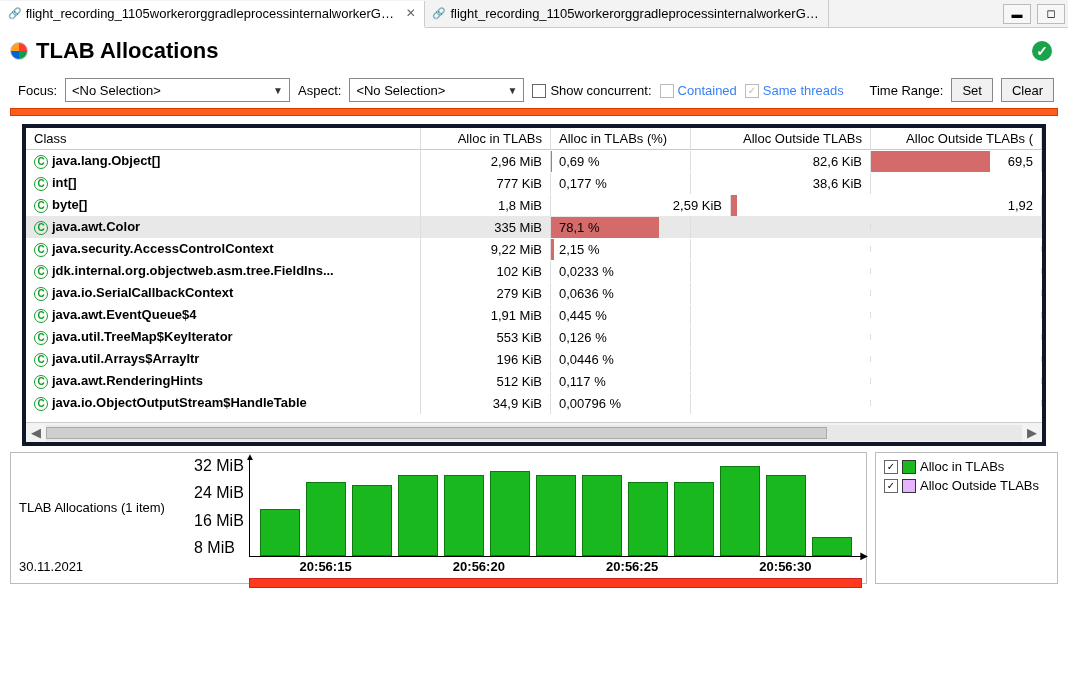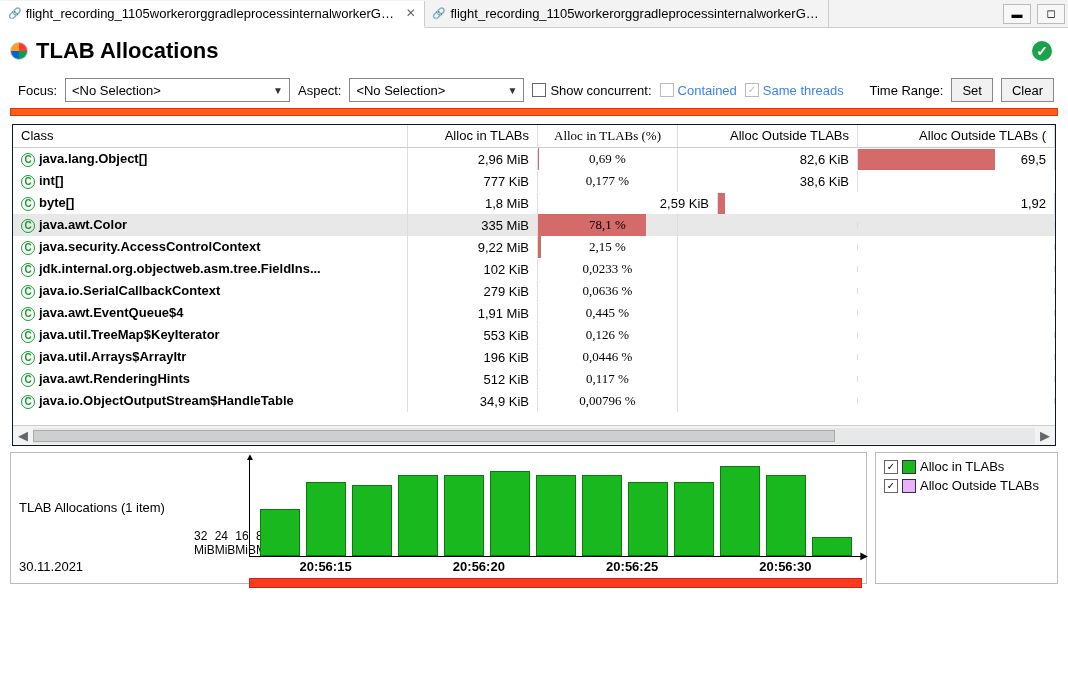--- a/index.html
+++ b/index.html
@@ -65,51 +65,51 @@
   .toolbar label { white-space:nowrap; }
   .combo {
     height: 24px; border:1px solid #888; background:#fff;
     display:flex; align-items:center; padding:0 6px; gap:4px;
     min-width: 90px;
   }
   .combo.wide { width: 225px; }
   .combo.mid  { width: 175px; }
   .chev { margin-left:auto; font-size:10px; color:#333; }
   .chk {
-    display:inline-flex; align-items:flex-start; gap:4px;
+    display:inline-flex; align-items:flex-end; gap:4px;
   }
   .chk .box {
     width:14px; height:14px; border:1px solid #666; background:#fff;
     display:flex; align-items:center; justify-content:center; font-size:10px; line-height:1;
   }
   .chk.disabled .box { border-color:#bbb; color:#bbb;}
   .chk.disabled span.lbl { color:#3b82f6; }
   .btn {
     height:24px; padding:0 10px; border:1px solid #888; background:#f1f1f1; cursor:pointer;
     display:flex; align-items:center;
   }
   .orangebar { height:8px; background:#ff5b1c; border:1px solid #d43f00; margin:0 10px 8px; }
   .tablewrap {
-    border:1px solid #0f172a; margin: 0 12px; position:relative;
+    border:4px solid #0f172a; margin: 0 22px; position:relative;
     height: 322px; 
   }
   .thead {
     display:flex; background:#fff; border-bottom:1px solid #ccc;
     font-weight: normal; color:#000;
   }
   .th, .td {
     padding: 3px 8px;
     border-right:1px solid #ddd;
     white-space:nowrap;
     overflow:hidden;
     text-overflow:ellipsis;
   }
   .col-class { flex: 0 0 395px; }
   .col-a1 { flex: 0 0 130px; text-align:right; }
-  .col-a2 { flex: 0 0 140px; text-align:center; position:relative;font-family:Liberation Serif, serif;}
+  .col-a2 { flex: 0 0 140px; text-align:left; position:relative;}
   .col-a3 { flex: 0 0 180px; text-align:right; }
   .col-a4 { flex: 1 1 auto; text-align:right; position:relative; }
   .th { font-weight:normal; }
   .tbody { overflow:hidden; }
   .tr { display:flex; height:22px; align-items:center; }
   .tr.sel { background:#e8e8e8; }
   .cls-icon {
     display:inline-flex; width:14px; height:14px; border:1.5px solid #129e2c; border-radius:50%;
     color:#129e2c; font-size:10px; font-weight:bold; align-items:center; justify-content:center;
     margin-right:4px; vertical-align:middle;
@@ -131,21 +131,21 @@
   }
   .chart-left { flex:1; border:1px solid #bbb; padding:4px 4px 4px 8px; position:relative; height:132px;}
   .chart-legend {
     width:200px; border:1px solid #bbb; padding:6px 8px; font-size:13px;
     height: 132px;
   }
   .legend-item {display:flex; align-items:center; gap:4px; margin-bottom:4px;}
   .legend-swatch {width:14px; height:14px; border:1px solid #333;}
   .chartbody { display:flex; height:100px; }
   .ylabel { width:175px; display:flex; align-items:center; font-size:13px; }
-  .yaxis { width:55px; display:flex; flex-direction:row; justify-content:space-between; align-items:flex-end; padding-right:4px; font-size:12px;}
+  .yaxis { width:55px; display:flex; flex-direction:column; justify-content:space-between; padding-right:4px; font-size:16px;}
   .plotarea { flex:1; border-left:1px solid #000; border-bottom:1px solid #000; position:relative; display:flex; align-items:flex-end; gap:6px; padding:0 10px;}
   .plotarea .arrowup { position:absolute; left:-5px; top:-6px; font-size:10px;}
   .plotarea .arrowrt { position:absolute; right:-6px; bottom:-5px; font-size:10px;}
   .bar { width:40px; background:#18b81e; border:1px solid #0c7a0f;}
   .xaxis-row { display:flex; font-size:13px; margin-top:2px;}
   .xaxis-row .datelbl { width: 0; flex: 0 0 230px; }
   .xaxis-row .ticks { flex:1; display:flex; }
   .xaxis-row .tick { flex:1; text-align:center;font-weight:bold;}
   .orangetrack { height:10px; background:#ff3a1c; border:1px solid #c22; margin:4px 0 0 230px; }
   .bold { font-weight:bold; }

